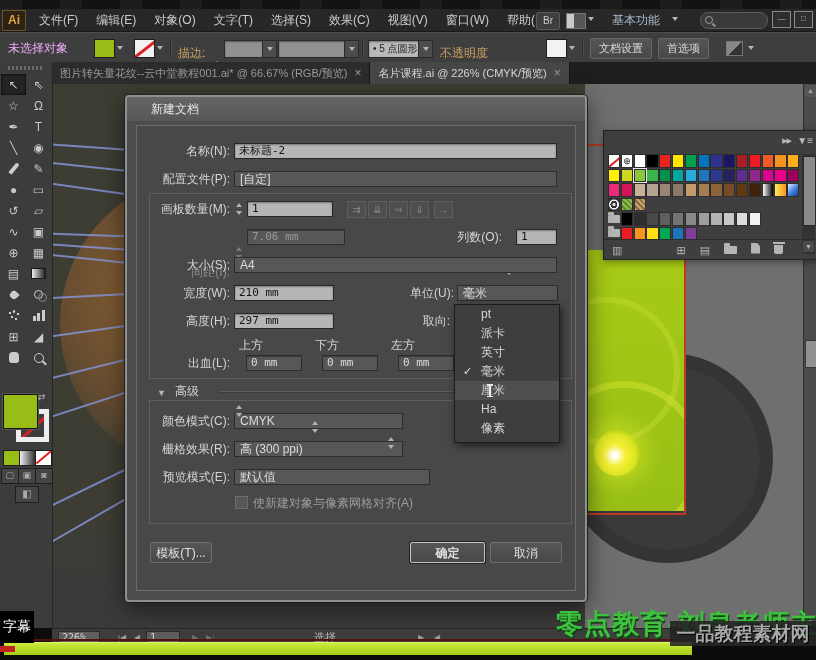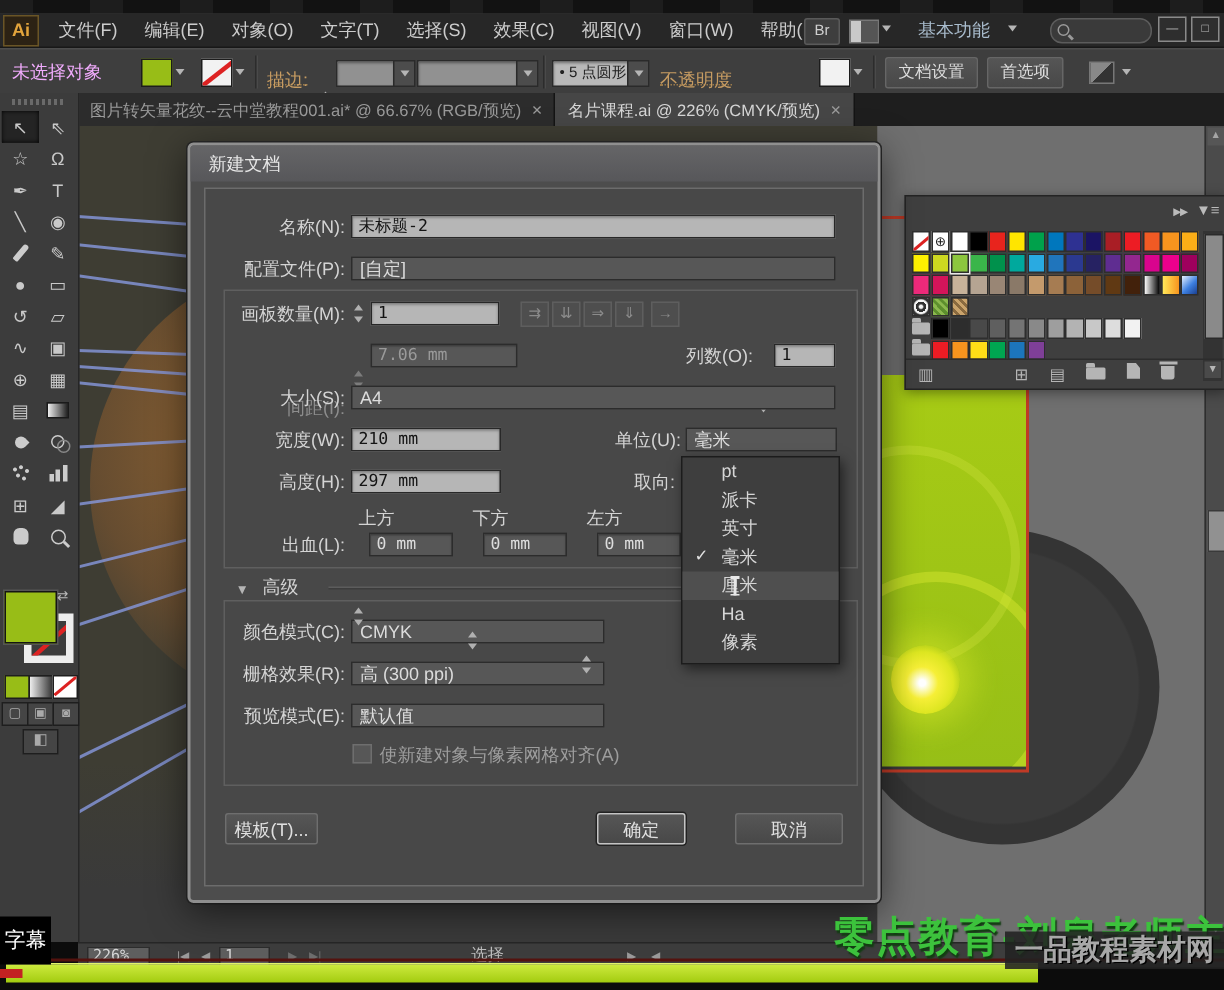--- a/index.html
+++ b/index.html
@@ -142,21 +142,21 @@
   .ci-zoom::after{content:"";position:absolute;width:5px;height:1.5px;background:#ccc;right:-4px;bottom:-2px;transform:rotate(45deg);}
   .ci-folder{width:13px;height:8px;background:#b5b5b5;border-radius:1px;}
   .ci-folder::before{content:"";position:absolute;top:-3px;left:0;width:6px;height:3px;background:#b5b5b5;border-radius:1px 1px 0 0;}
   .ci-page{width:9px;height:11px;background:#b5b5b5;clip-path:polygon(0 0,65% 0,100% 35%,100% 100%,0 100%);}
   .ci-trash{width:9px;height:9px;background:#b5b5b5;border-radius:0 0 2px 2px;margin-top:3px;}
   .ci-trash::before{content:"";position:absolute;top:-3px;left:-1.5px;width:12px;height:2px;background:#b5b5b5;}
   
   #dialog{left:125px;top:95px;width:458px;height:503px;background:#4d4d4d;border:2px solid #8f8f8f;
      border-radius:4px;box-shadow:0 6px 24px rgba(0,0,0,.55),0 0 0 1px #2a2a2a;z-index:20;}
   #dlg-title{position:absolute;left:0;top:0;width:100%;height:24px;background:linear-gradient(#656567,#57575a);
-     border-radius:2px 2px 0 0;color:#e6e6e6;font-size:12px;line-height:24px;padding-left:12px;box-sizing:border-box;}
+     border-radius:2px 2px 0 0;color:#e6e6e6;font-size:12px;line-height:24px;padding-left:24px;box-sizing:border-box;}
   #dlg-inner{position:absolute;left:9px;top:28px;width:438px;height:464px;background:#484848;border:1px solid #6c6c6c;}
   .dlabel{position:absolute;color:#d4d4d4;font-size:12px;height:16px;line-height:16px;text-align:right;}
   .dlabel.dim{color:#8d8d8d;margin-top:35px;}
   .dfield{position:absolute;height:16px;box-sizing:border-box;}
   .f-light{background:#b6b6b6;color:#141414;border:1px solid #282828;font-family:"DejaVu Sans Mono",monospace;
      font-size:11px;line-height:14px;padding:0 4px;box-shadow:inset 0 1px 2px rgba(0,0,0,.35);}
   .f-dark{background:#575757;color:#dcdcdc;border:1px solid #2c2c2c;font-size:11px;line-height:14px;padding:0 4px;
      font-family:"DejaVu Sans Mono",monospace;box-shadow:inset 0 1px 1px rgba(0,0,0,.3);}
   .f-dim{color:#9a9a9a;}
   .f-drop{background:#575757;color:#dcdcdc;border:1px solid #2c2c2c;font-size:12px;line-height:14px;padding:0 5px;}
@@ -562,27 +562,27 @@
 
     <div class="dlabel" style="left:30px;top:288px;width:16px;text-align:left;color:#b5b5b5;font-size:9px;">▼</div>
     <div class="dlabel" style="left:48px;top:286px;width:40px;text-align:left;">高级</div>
     <div id="adv-line" style="left:92px;top:294px;width:340px;"></div>
 
     <div class="dlabel" style="left:0;top:316px;width:103px;">颜色模式(C):</div>
     <div class="dfield f-drop" style="left:107px;top:316px;width:169px;">CMYK</div>
     <div class="dlabel" style="left:0;top:344px;width:103px;">栅格效果(R):</div>
     <div class="dfield f-drop" style="left:107px;top:344px;width:169px;">高 (300 ppi)</div>
     <div class="dlabel" style="left:0;top:372px;width:103px;">预览模式(E):</div>
-    <div class="dfield f-drop" style="left:107px;top:372px;width:169px;">默认值</div>
+    <div class="dfield f-drop" style="left:107px;top:372px;width:196px;">默认值</div>
 
     <div id="checkbox" style="left:108px;top:399px;"></div>
     <div class="dlabel" style="left:126px;top:398px;width:220px;text-align:left;color:#9d9d9d;">使新建对象与像素网格对齐(A)</div>
 
     <div class="dbtn" style="left:23px;top:445px;width:62px;">模板(T)...</div>
-    <div class="dbtn focus" style="left:271px;top:445px;width:59px;">确定</div>
+    <div class="dbtn focus" style="left:283px;top:445px;width:75px;font-weight:bold;">确定</div>
     <div class="dbtn" style="left:363px;top:445px;width:72px;">取消</div>
 
     <div id="unit-menu">
         <div class="um-item">pt</div>
         <div class="um-item">派卡</div>
         <div class="um-item">英寸</div>
         <div class="um-item">毫米<span class="um-check">✓</span></div>
         <div class="um-item hover">厘米<span class="um-ibeam"></span></div>
         <div class="um-item">Ha</div>
         <div class="um-item">像素</div>

